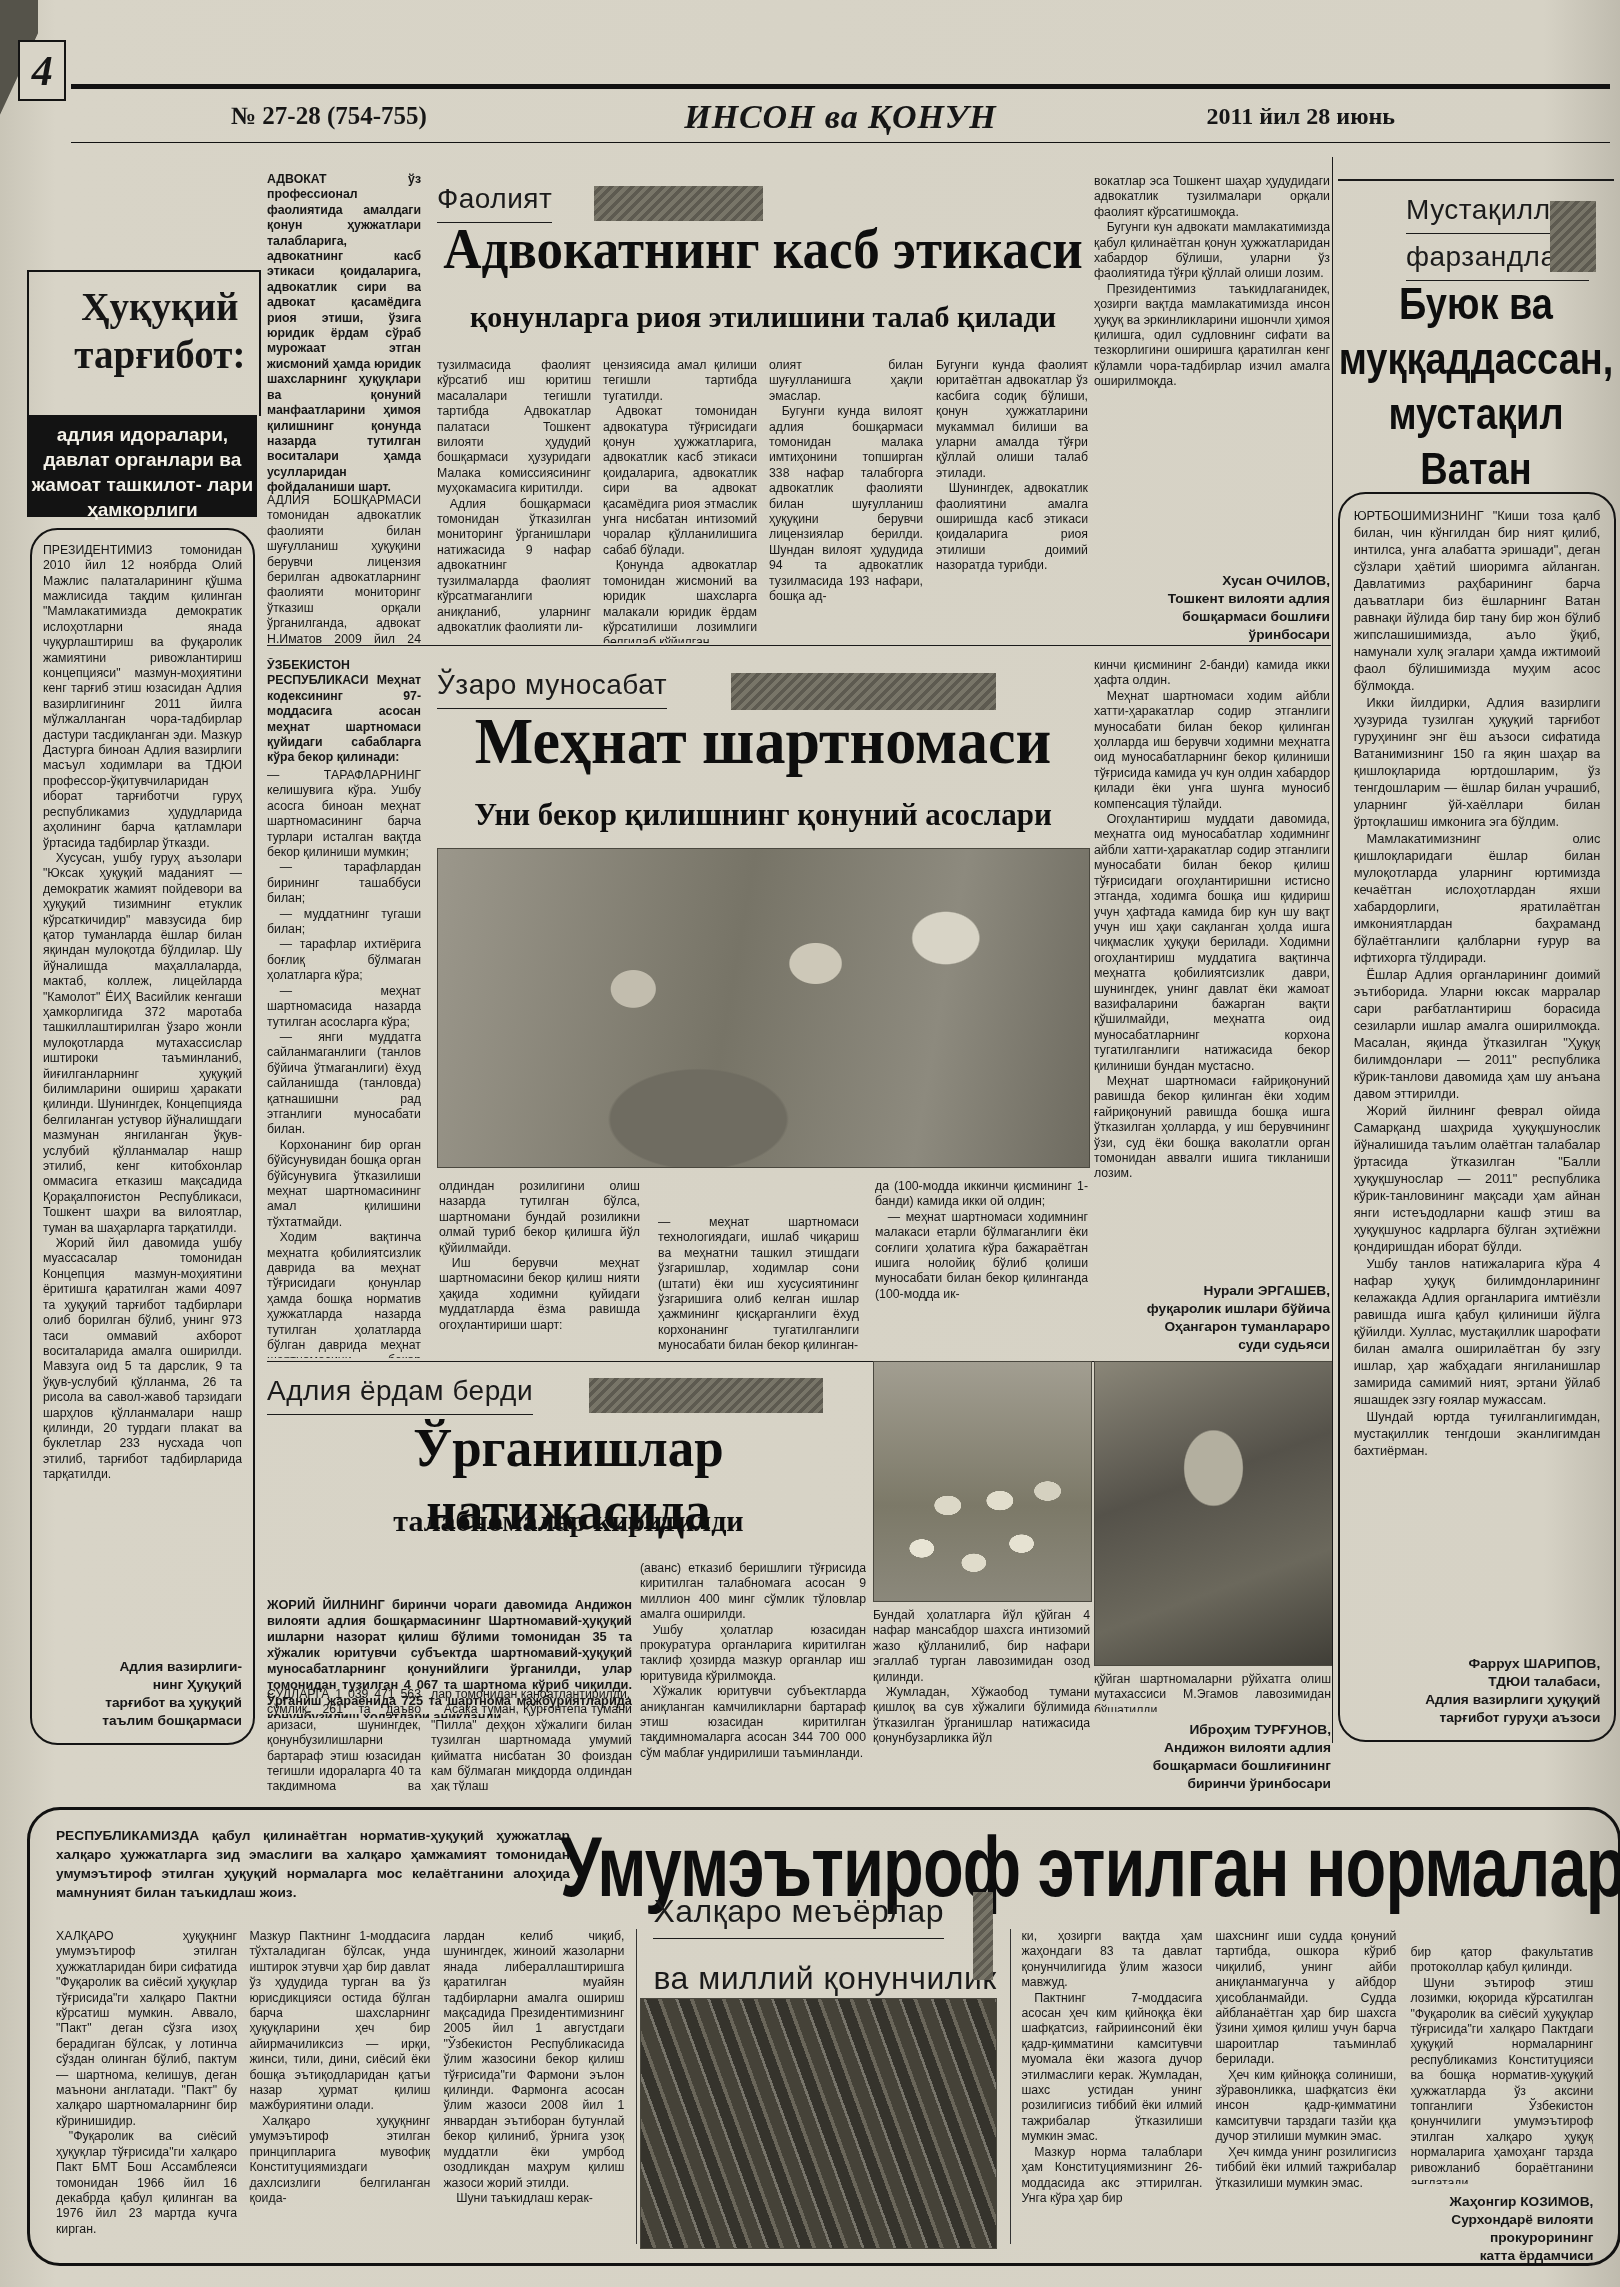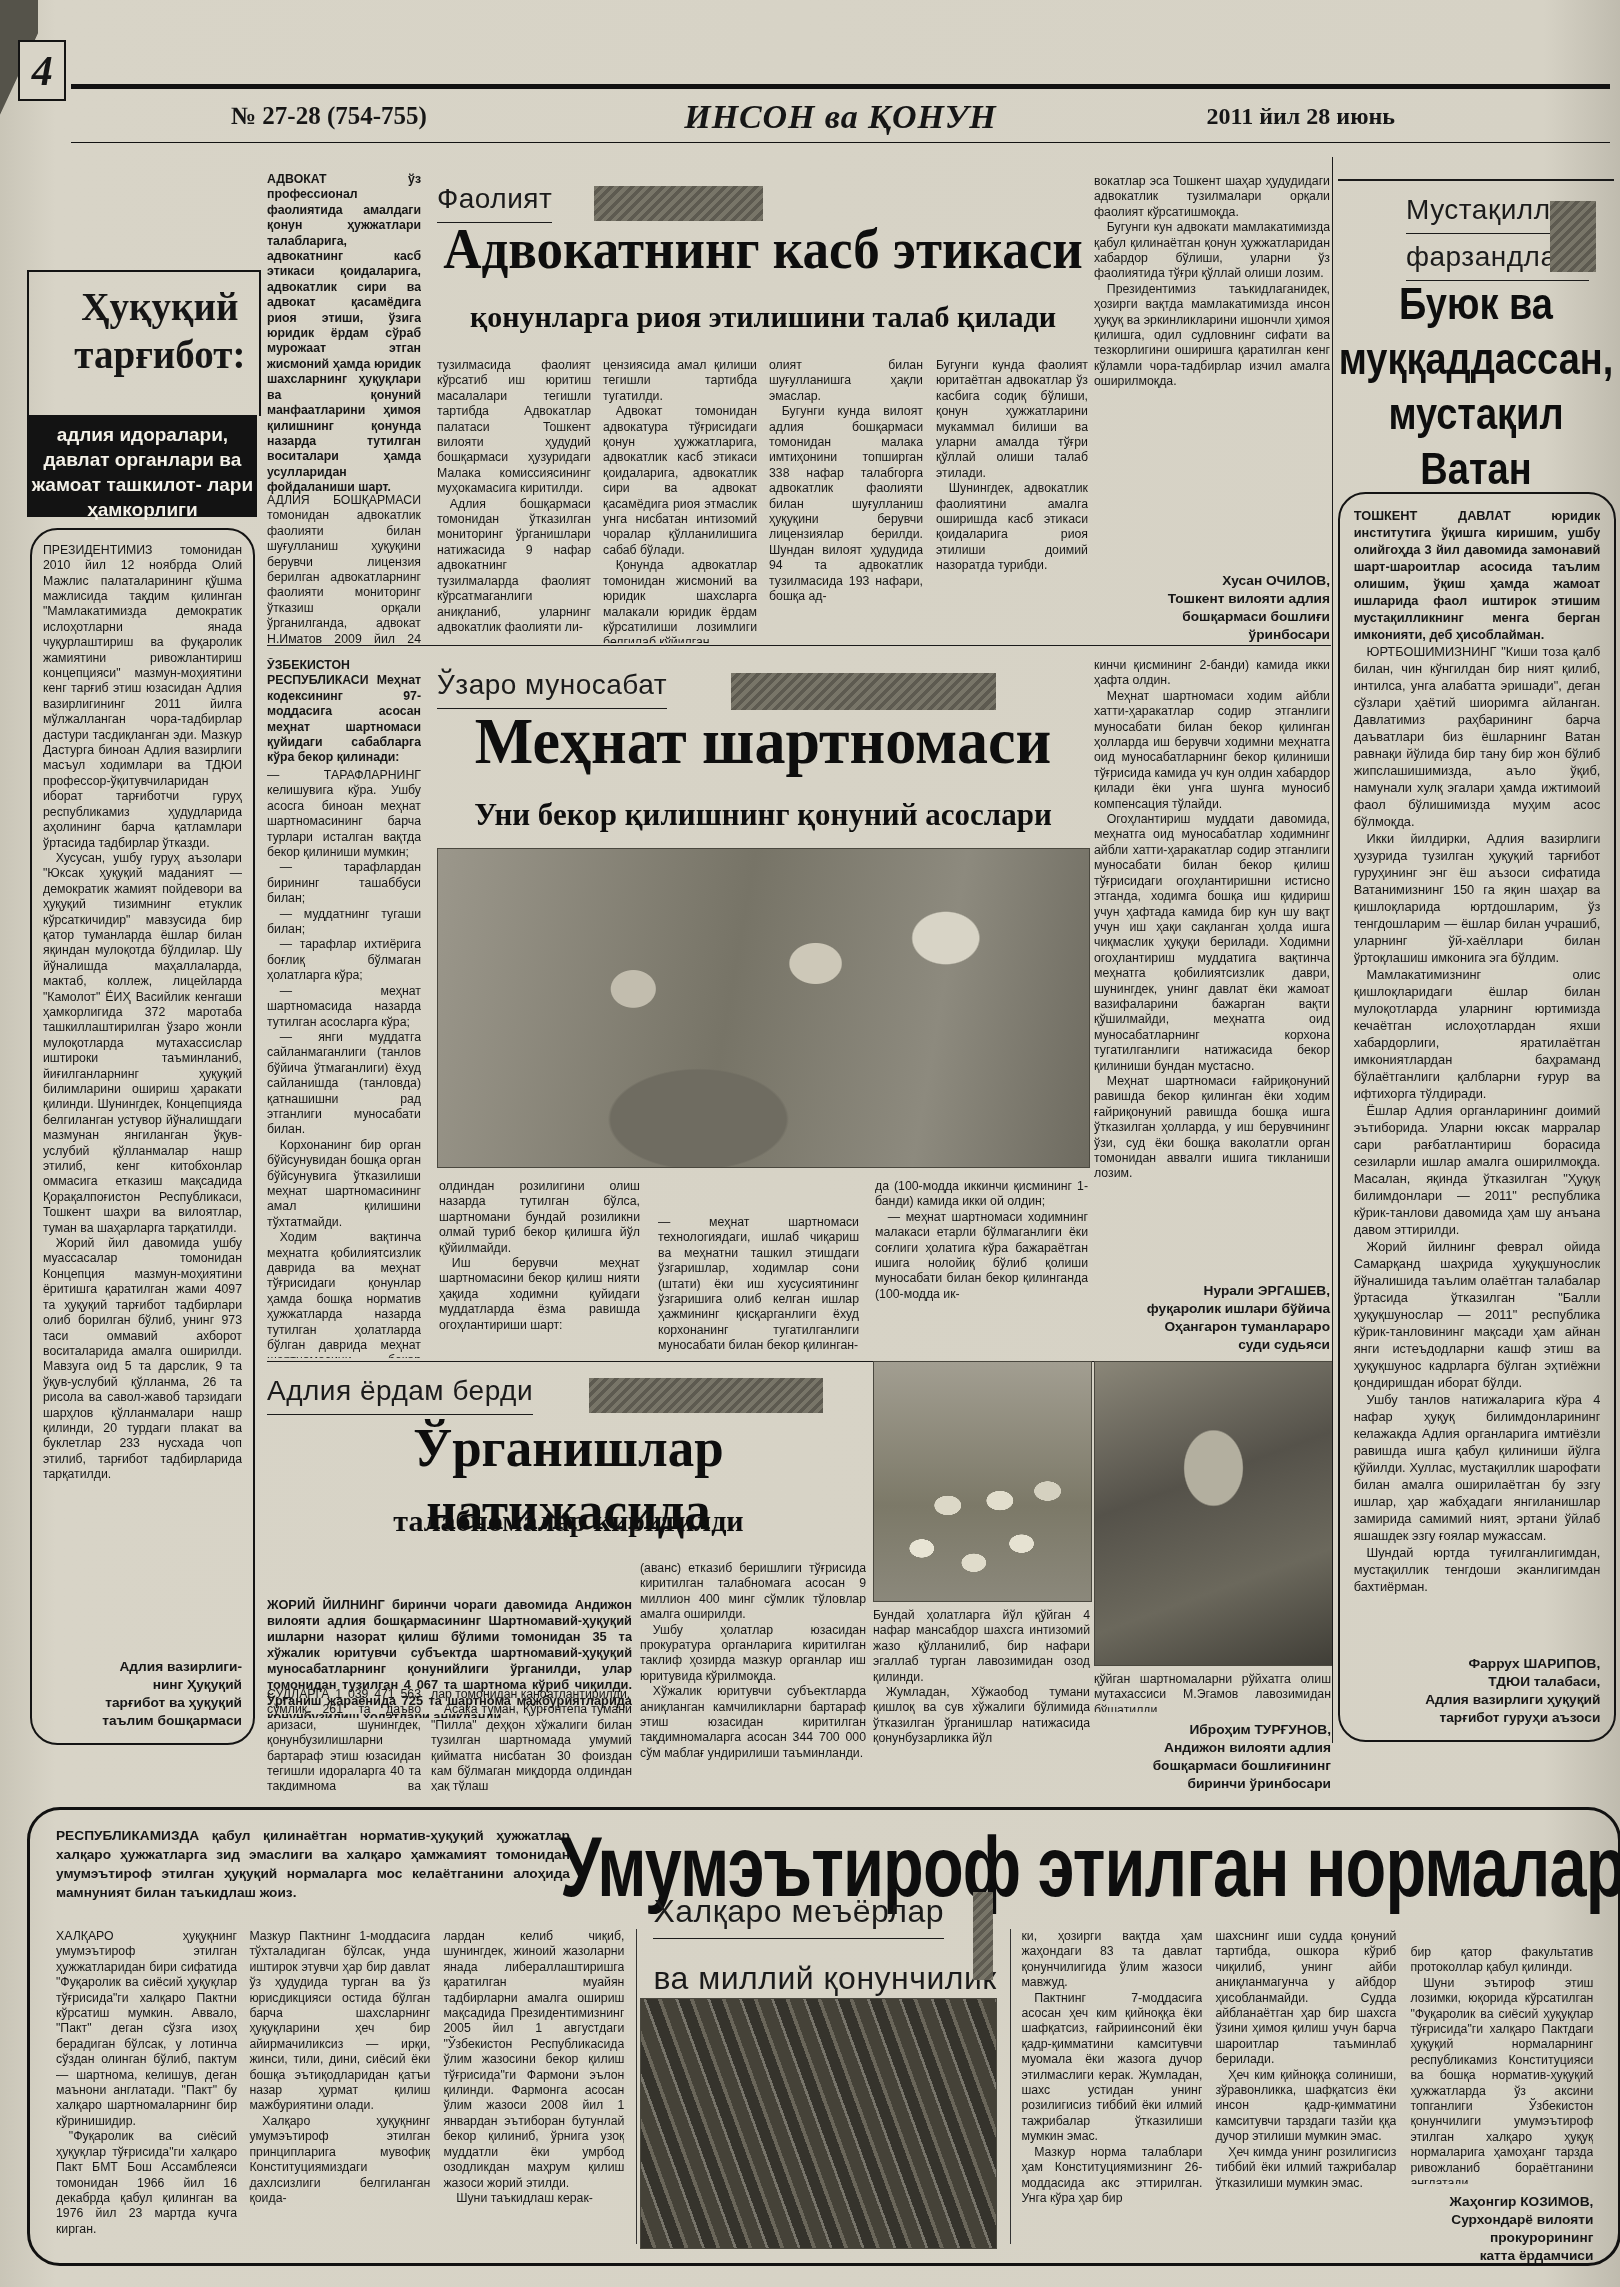--- a/index.html
+++ b/index.html
@@ -275,21 +275,20 @@
   <div class="abs" id="vr1"></div>
   <div class="abs" id="hr-ra"></div>
   <div class="abs kick" id="ra-kick">
       <span class="kline">Мустақиллик</span>
       <span class="kline">фарзандлари</span>
     </div>
   <div class="abs hatch" id="ra-kb"></div>
   <div class="abs hl-cond" id="ra-hl">Буюк ва муққаддассан, мустақил Ватан</div>
   <div class="abs frame vflex" id="ra-frame">
     <div class="body grow">
-        <p class="blead">ТОШКЕНТ ДАВЛАТ юридик институтига ўқишга киришим, ушбу олийгоҳда 3 йил давомида замонавий шарт-шароитлар асосида таълим олишим, ўқиш ҳамда жамоат ишларида фаол иштирок этишим мустақилликнинг менга берган имконияти, деб ҳисоблайман.</p>
         <p>ЮРТБОШИМИЗНИНГ "Киши тоза қалб билан, чин кўнгилдан бир ният қилиб, интилса, унга алабатта эришади", деган сўзлари ҳаётий шиоримга айланган. Давлатимиз раҳбарининг барча даъватлари биз ёшларнинг Ватан равнақи йўлида бир тану бир жон бўлиб жипслашишимизда, аъло ўқиб, намунали хулқ эгалари ҳамда ижтимоий фаол бўлишимизда муҳим асос бўлмоқда.</p>
         <p>Икки йилдирки, Адлия вазирлиги ҳузурида тузилган ҳуқуқий тарғибот гуруҳининг энг ёш аъзоси сифатида Ватанимизнинг 150 га яқин шаҳар ва қишлоқларида юртдошларим, ўз тенгдошларим — ёшлар билан учрашиб, уларнинг ўй-хаёллари билан ўртоқлашиш имконига эга бўлдим.</p>
         <p>Мамлакатимизнинг олис қишлоқларидаги ёшлар билан мулоқотларда уларнинг юртимизда кечаётган ислоҳотлардан яхши хабардорлиги, яратилаётган имкониятлардан баҳраманд бўлаётганлиги қалбларни ғурур ва ифтихорга тўлдиради.</p>
         <p>Ёшлар Адлия органларининг доимий эътиборида. Уларни юксак марралар сари рағбатлантириш борасида сезиларли ишлар амалга оширилмоқда. Масалан, яқинда ўтказилган "Ҳуқуқ билимдонлари — 2011" республика кўрик-танлови давомида ҳам шу анъана давом эттирилди.</p>
         <p>Жорий йилнинг феврал ойида Самарқанд шаҳрида ҳуқуқшунослик йўналишида таълим олаётган талабалар ўртасида ўтказилган "Балли ҳуқуқшунослар — 2011" республика кўрик-танловининг мақсади ҳам айнан янги истеъдодларни кашф этиш ва ҳуқуқшунос кадрларга бўлган эҳтиёжни қондиришдан иборат бўлди.</p>
         <p>Ушбу танлов натижаларига кўра 4 нафар ҳуқуқ билимдонларининг келажакда Адлия органларига имтиёзли равишда ишга қабул қилиниши йўлга қўйилди. Хуллас, мустақиллик шарофати билан амалга оширилаётган бу эзгу ишлар, ҳар жабҳадаги янгиланишлар замирида самимий ният, эртани ўйлаб яшашдек эзгу ғоялар мужассам.</p>
         <p>Шундай юртда туғилганлигимдан, мустақиллик тенгдоши эканлигимдан бахтиёрман.</p>
       </div>
     <div class="bl">Фаррух ШАРИПОВ,
 ТДЮИ талабаси,

